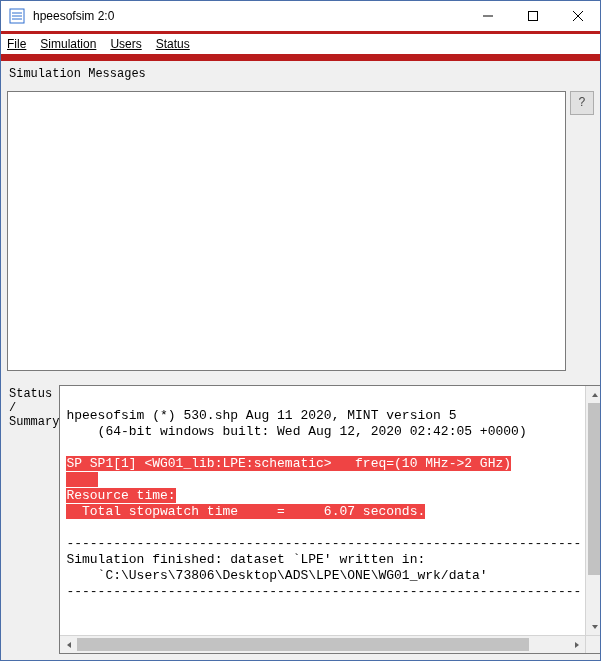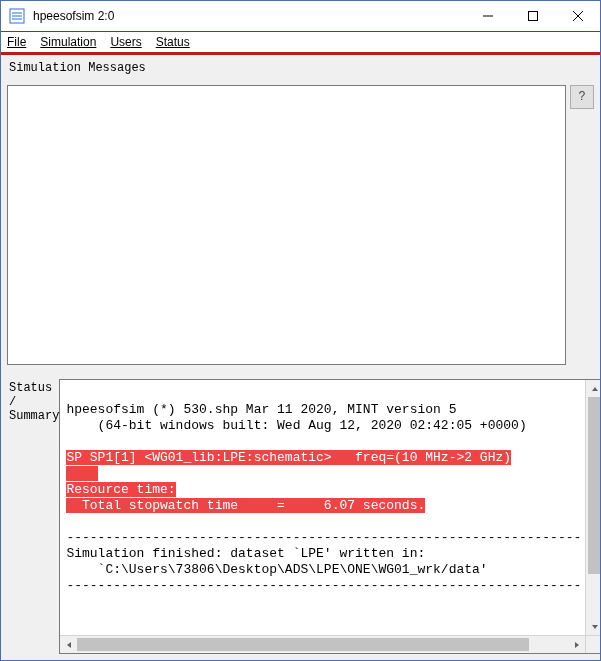--- a/index.html
+++ b/index.html
@@ -20,21 +20,21 @@
     display: flex;
     flex-direction: column;
     background: #f0f0f0;
   }
   
   .titlebar {
     height: 30px;
     background: #fff;
     display: flex;
     align-items: center;
-    border-bottom: 1px solid #b91c1c;
+    border-bottom: 3px solid #b91c1c;
   }
   .titlebar .app-icon {
     width: 16px;
     height: 16px;
     margin: 0 6px 0 8px;
     display: inline-flex;
     align-items: center;
     justify-content: center;
   }
   .titlebar .title {
@@ -56,21 +56,21 @@
     color: #000;
   }
   
   .menubar {
     height: 20px;
     background: #fff;
     display: flex;
     align-items: center;
     padding: 0 6px;
     gap: 14px;
-    border-bottom: 3px solid #b91c1c;
+    border-bottom: 7px solid #b91c1c;
     font-size: 12px;
   }
   .menu-item {
     color: #000;
     cursor: default;
   }
   .menu-item .ul { text-decoration: underline; }
   
   .content {
     flex: 1;
@@ -253,21 +253,21 @@
     <div class="pane-row">
       <div class="sim-messages"></div>
       <div class="help-btn">?</div>
     </div>
 
     <div class="status-wrap">
       <div class="section-label">Status / Summary</div>
       <div class="status-outer">
         <div class="status-body">
           <div class="status-text"><span>
-</span><span>hpeesofsim (*) 530.shp Mar 11 2020, MINT version 5</span>
+</span><span>hpeesofsim (*) 530.shp Aug 11 2020, MINT version 5</span>
 <span>    (64-bit windows built: Wed Aug 12, 2020 02:42:05 +0000)</span>
 
 <span class="hl">SP SP1[1] &lt;WG01_lib:LPE:schematic&gt;   freq=(10 MHz-&gt;2 GHz)</span>
 <span class="hl">    </span>
 <span class="hl">Resource time:</span>
 <span class="hl">  Total stopwatch time     =     6.07 seconds.</span>
 
 <span>------------------------------------------------------------------</span>
 <span>Simulation finished: dataset `LPE' written in:</span>
 <span>    `C:\Users\73806\Desktop\ADS\LPE\ONE\WG01_wrk/data'</span>

